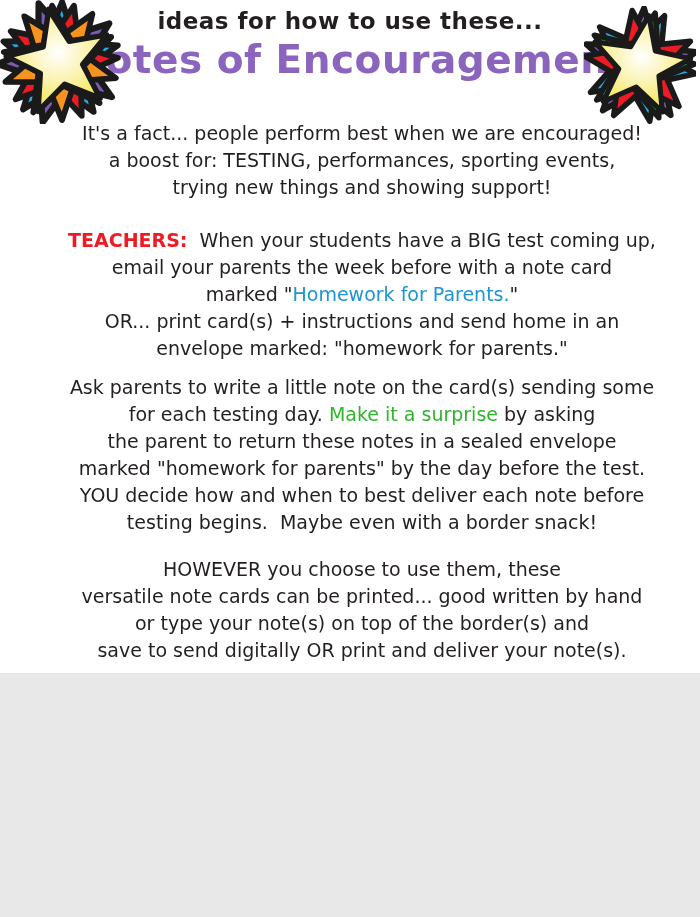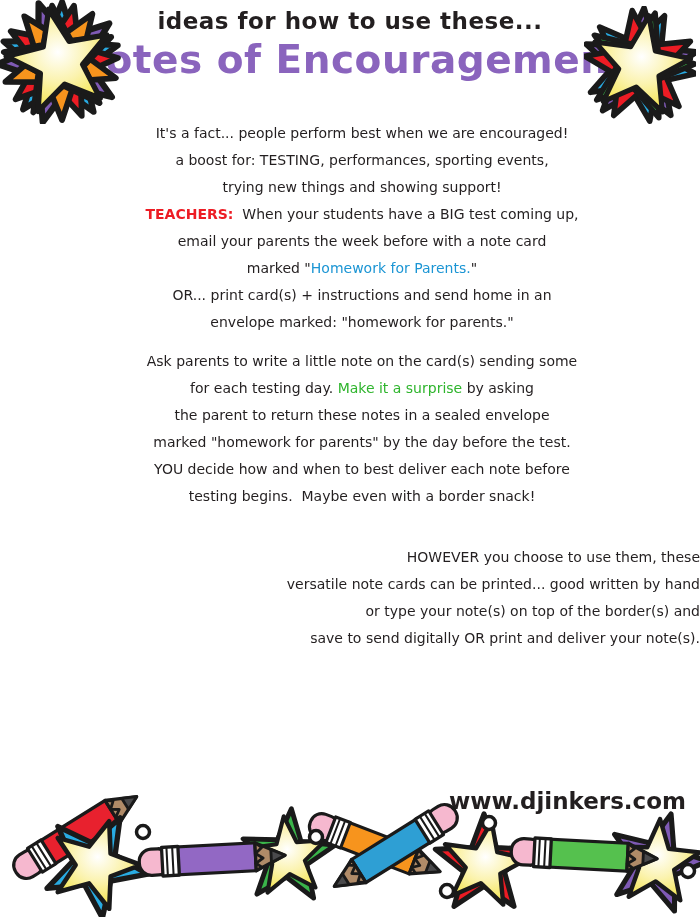--- a/index.html
+++ b/index.html
@@ -1,19 +1,19 @@
 <!DOCTYPE html>
 <html style="--ink: #231f20; --title-purple: #8a64bd; --accent-red: #ed1c24; --accent-blue: #1b95d4; --accent-green: #2fb52d; --trim-cyan: #29abe2; --trim-green: #3ab54a; --trim-red: #ed1c24; --trim-purple: #7f5ab5; --trim-orange: #f7941d; --pencil-red: #e8212e; --pencil-purple: #9268c4; --pencil-orange: #f7941d; --pencil-blue: #2e9fd4; --pencil-green: #55c14e; --eraser-pink: #f6b8cf; --wood-tan: #b08b68; --graphite: #4a4a4c;"><head>
 <meta charset="utf-8">
 <style>
   html, body { margin: 0; padding: 0; background: #e8e8e8; }
   .page {
     position: relative;
     width: 700px;
-    height: 917px;
+    height: 673px;
     margin: 0 auto;
     background: #ffffff;
     overflow: hidden;
     font-family: "DejaVu Sans", "Liberation Sans", sans-serif;
     color: var(--ink, #231f20);
   }
   .kicker {
     margin-top: 8px;
     text-align: center;
     font-size: 23px;
@@ -25,30 +25,30 @@
     margin: 2px 0 0 0;
     text-align: center;
     font-size: 39px;
     line-height: 48px;
     font-weight: 700;
     letter-spacing: 0.5px;
     color: var(--title-purple);
   }
   .para {
     text-align: center;
-    font-size: 14px;
+    font-size: 19px;
     line-height: 27px;
     color: var(--ink);
     padding-left: 24px;
   }
   .para .line { white-space: pre-wrap; }
   .para-intro    { margin-top: 36px; }
-  .para-teachers { }
+  .para-teachers { margin-top: 26px; }
   .para-parents  { margin-top: 12px; }
-  .para-however  { margin-top: 34px; text-align: right; }
+  .para-however  { margin-top: 20px; }
   .hl-red   { color: var(--accent-red); font-weight: 700; }
   .hl-blue  { color: var(--accent-blue); }
   .hl-green { color: var(--accent-green); }
   .website {
     position: absolute;
     top: 788px;
     right: 14px;
     font-size: 23px;
     font-weight: 700;
     color: var(--ink);

